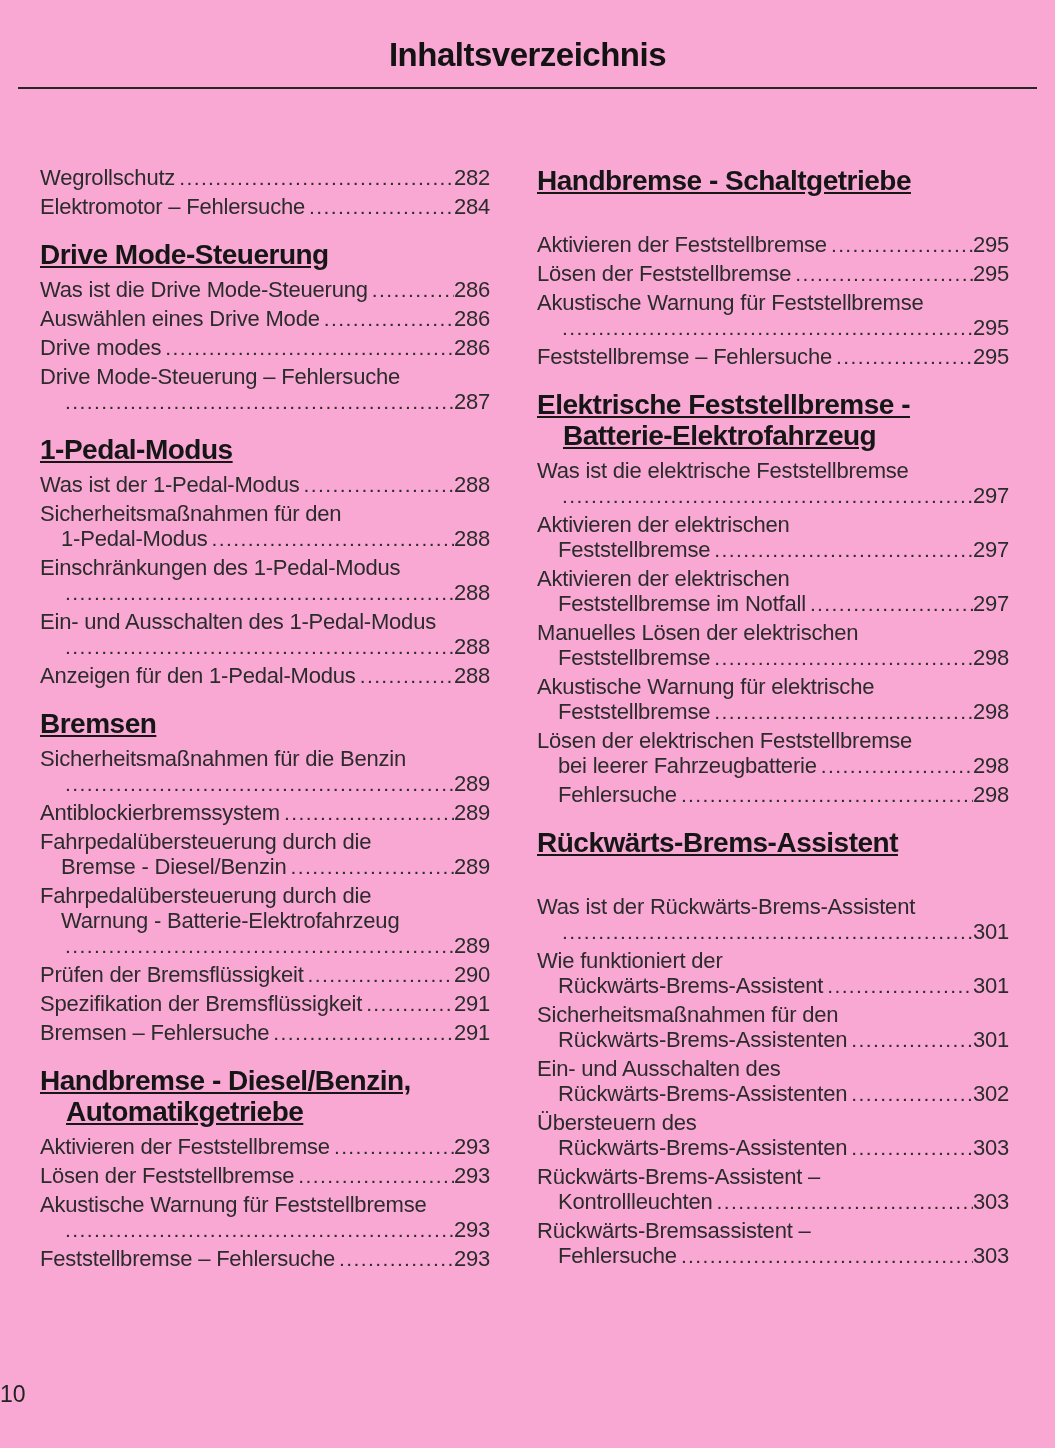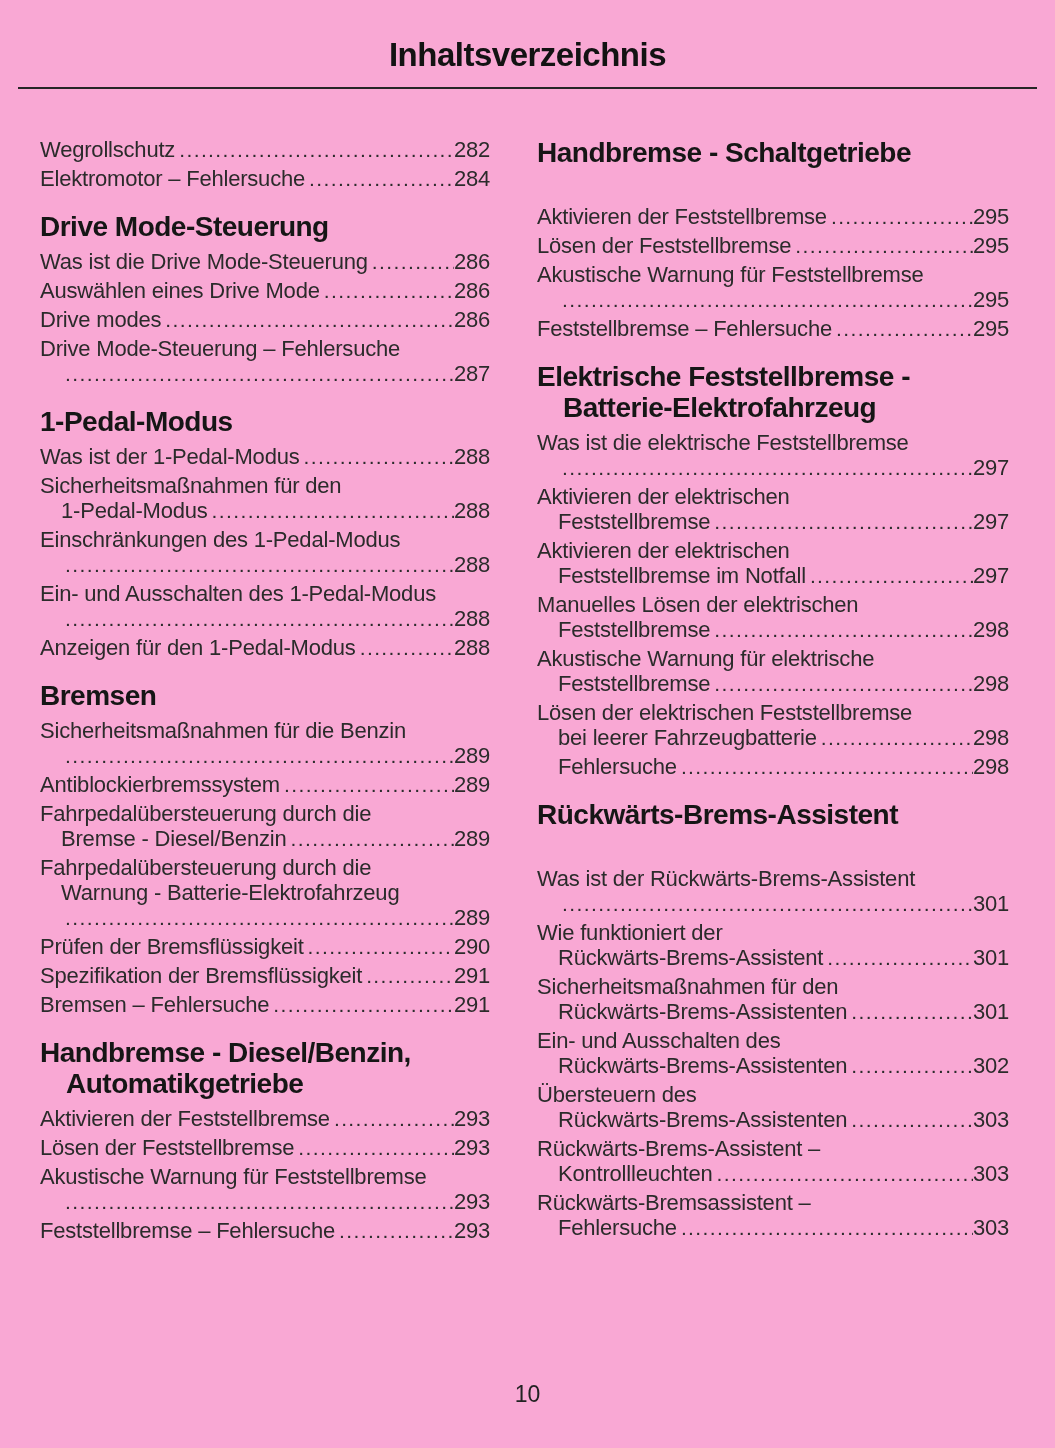--- a/index.html
+++ b/index.html
@@ -29,30 +29,31 @@
     margin: 13px 18px 0 18px;
     border-top: 2.5px solid #262626;
     height: 0;
   }
   .columns {
     display: flex;
     justify-content: space-between;
     padding: 48px 46px 0 40px;
     box-sizing: border-box;
   }
-  .col { width: 450px; }
+  .col { width: 450px; margin-top: 28px; }
   .col-right { width: 472px; }
 
   .section-heading {
     margin: 20px 0 7px 0;
     font-size: 28px;
     font-weight: bold;
     line-height: 31px;
     letter-spacing: -0.5px;
     color: #161616;
+    text-decoration: underline;
   }
   .toc-section:first-child > .section-heading { margin-top: 0; }
   .section-heading.chapter-gap { margin-bottom: 36px; }
   .heading-line { white-space: nowrap; }
   .heading-line.indent { padding-left: 26px; }
 
   .toc-entry { margin-bottom: 4px; }
   .entry-line {
     display: flex;
     align-items: baseline;
@@ -76,21 +77,20 @@
     font-size: 21px;
     color: #2b2b2b;
   }
   .page-ref { flex: 0 0 auto; }
 
   .pagenum {
     position: absolute;
     left: 0;
     right: 0;
     bottom: 40px;
-    text-align: center;
     font-size: 23px;
     color: #222222;
   }
 </style>
 </head>
 <body>
 
 <div class="page">
   <header>
     <h1 class="title">Inhaltsverzeichnis</h1>

